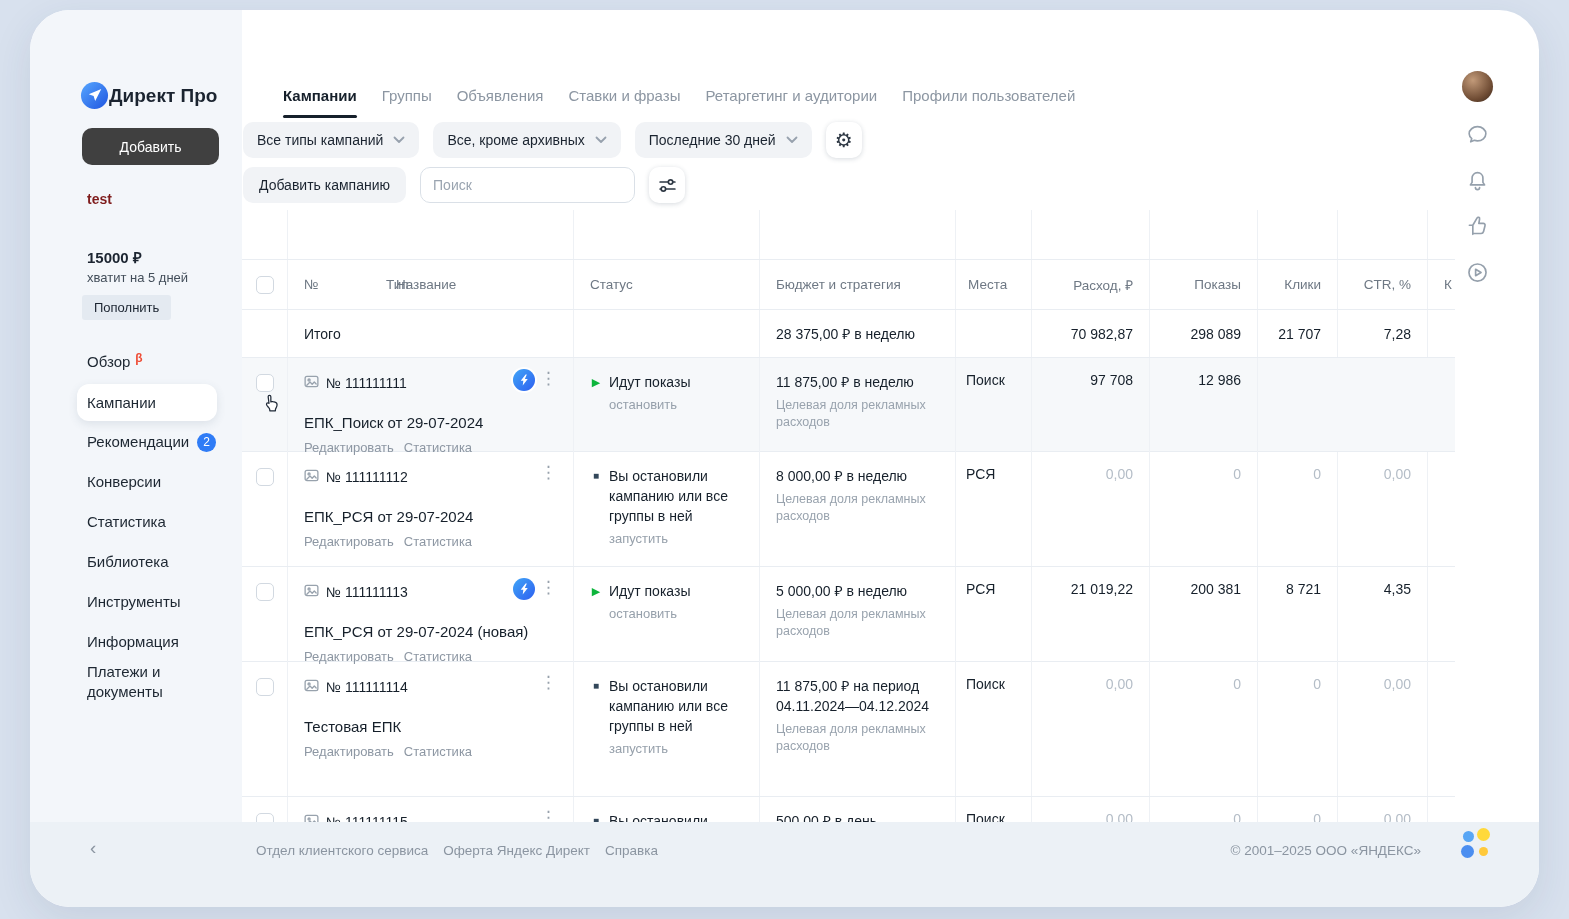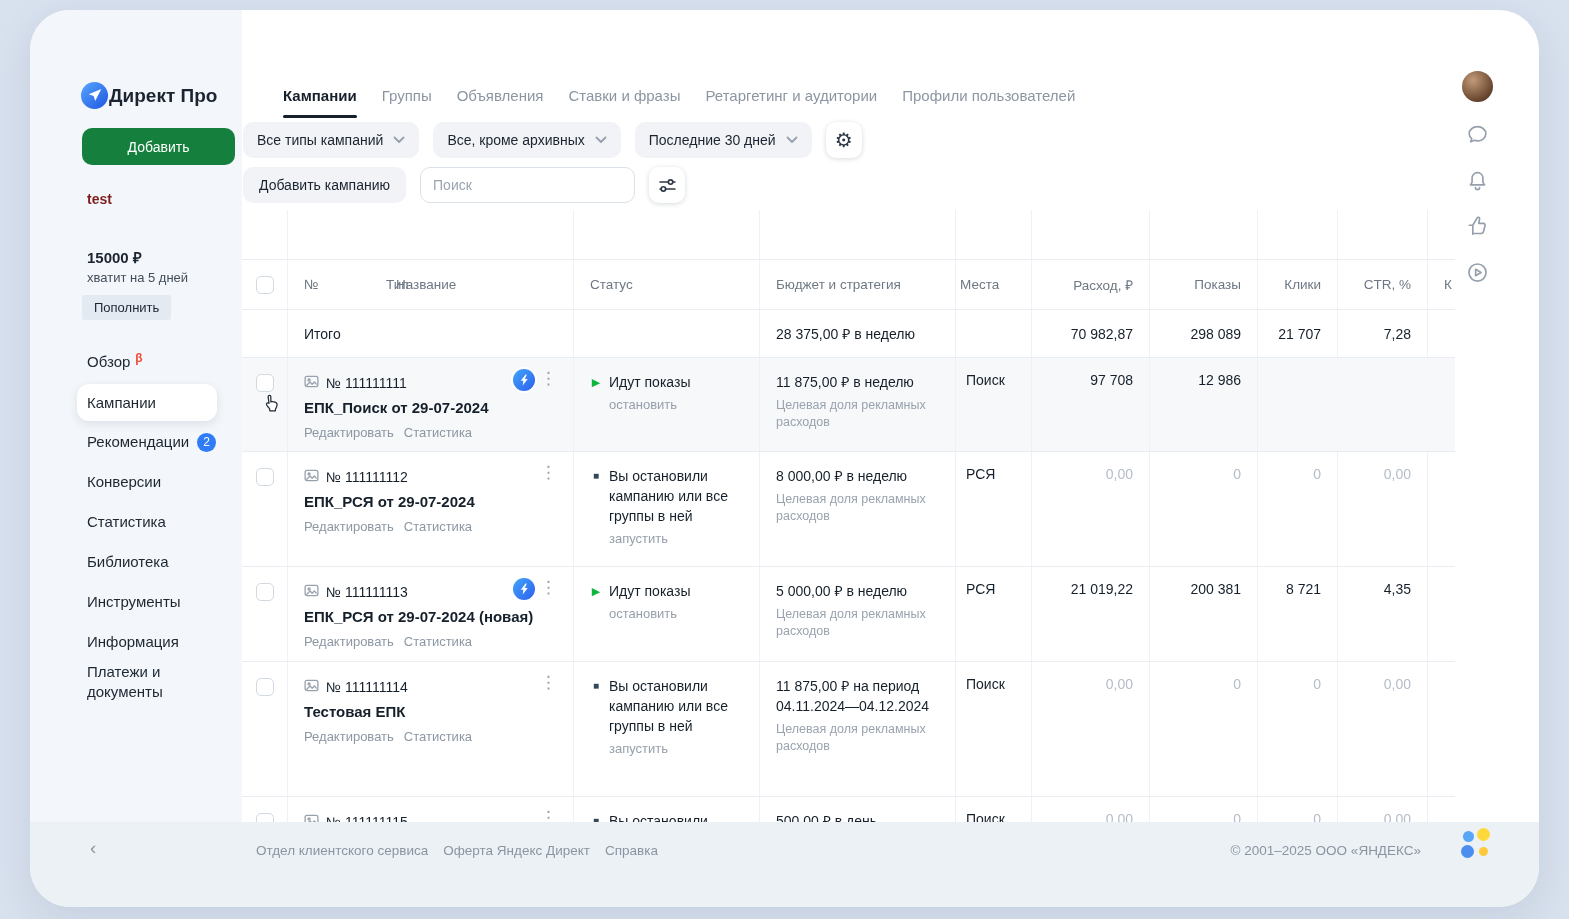--- a/index.html
+++ b/index.html
@@ -6,21 +6,21 @@
   html,body { width:1569px; height:919px; background:#d8e1ee; font-family:"Liberation Sans",sans-serif; overflow:hidden; }
 
   .card { position:absolute; left:30px; top:10px; width:1509px; height:897px; background:#fff;
           border-radius:40px; overflow:hidden; box-shadow:0 12px 40px rgba(40,60,90,.10); }
 
   
   .sidebar { position:absolute; left:0; top:0; width:212px; height:812px; background:#f3f6fa; }
   .logo { position:absolute; left:50px; top:71px; display:flex; align-items:center; gap:0; cursor:pointer; }
   .logo-mark { width:29px; height:29px; display:block; }
   .logo-text { font-size:19px; font-weight:700; color:#1b2430; white-space:nowrap; }
-  .add-btn { position:absolute; left:52px; top:118px; width:153px; height:37px; background:#15803d; color:#fff;
+  .add-btn { position:absolute; left:52px; top:118px; width:137px; height:37px; background:#404040; color:#fff;
              border:none; border-radius:10px; font-size:14px; font-weight:500; font-family:inherit; cursor:pointer; }
   .account { position:absolute; left:57px; top:181px; font-size:14px; font-weight:700; color:#7f1d1d; cursor:pointer; }
   .balance { position:absolute; left:57px; top:237px; font-size:15px; font-weight:700; color:#1b2430; }
   .balance-note { position:absolute; left:57px; top:260px; font-size:13px; color:#434e5a; }
   .topup { position:absolute; left:52px; top:285px; height:25px; padding:0 12px; background:#e4eaf1; border:none;
            border-radius:3px; font-size:13px; color:#1b2430; font-family:inherit; cursor:pointer; }
   .nav { position:absolute; left:0; top:332px; width:212px; display:flex; flex-direction:column; }
   .nav-item { min-height:40px; display:flex; align-items:center; padding:0 26px 0 57px; font-size:15px;
               font-weight:500; color:#1d2732; cursor:pointer; line-height:20px; }
   .nav-item.active { background:#fff; border-radius:12px; margin:2px 25px 1px 47px; padding:0 0 0 10px;
@@ -61,36 +61,36 @@
   .tbl { width:1305px; }
   .trow { display:grid; grid-template-columns:45px 286px 186px 196px 76px 118px 108px 80px 90px 120px;
           border-bottom:1px solid #e9edf2; }
   .trow > div { border-left:1px solid #eef1f5; position:relative; }
   .trow > div:first-child { border-left:none; }
   .row-spacer { height:50px; }
   .row-head { height:50px; color:#6e7884; font-size:13.5px; }
   .row-head > div, .row-totals > div { display:flex; align-items:center; }
   .row-totals { height:48px; font-size:14px; color:#16202b; }
   .pl16 { padding-left:16px; white-space:nowrap; }
-  .pl10 { padding-left:4px; }
+  .pl10 { padding-left:12px; }
   .num-h { justify-content:flex-end; padding-right:16px; }
   .hname span { position:absolute; }
   .hn1 { left:16px; } .hn2 { left:58px;margin-left:40px; } .hn3 { left:108px; }
 
   .row-body { font-size:14px; color:#16202b; }
   .row-body.hl { background:#f6f8fa; }
   .h94 { height:94px; } .h115 { height:115px; } .h95 { height:95px; } .h135 { height:135px; } .h90 { height:90px; }
   .cell-check { padding:16px 0 0 14px; }
   .checkbox { width:18px; height:18px; border:1.5px solid #d2d9e1; border-radius:5px; background:#fff;
               display:inline-block; cursor:pointer; }
   .row-head .cell-check { padding:0 0 0 14px; display:flex; align-items:center; }
   .cell-name { padding:14px 0 0 16px; }
   .l1 { display:flex; align-items:center; gap:7px; height:21px; }
   .ticon svg { width:15px; height:15px; stroke:#98a2ad; fill:none; stroke-width:1.4; stroke-linecap:round; stroke-linejoin:round; }
-  .l2 { margin-top:5px; font-size:15px; font-weight:700; line-height:20px; max-width:235px; color:#16202b; cursor:pointer; }
+  .l2 { margin-top:20px; font-size:15px; font-weight:400; line-height:20px; max-width:235px; color:#16202b; cursor:pointer; }
   .l3 { margin-top:7px; font-size:13px; color:#8d97a3; display:flex; gap:10px; }
   .l3 span { cursor:pointer; }
   .kebab { position:absolute; right:16px; top:12px; font-size:17px; color:#97a1ac; line-height:1; cursor:pointer; }
   .boost { position:absolute; right:38px; top:11px; width:22px; height:22px; border-radius:50%;
            background:linear-gradient(135deg,#41a6f7,#2d5ff0); box-shadow:0 0 0 2px #fff;
            display:flex; align-items:center; justify-content:center; cursor:pointer; }
   .boost svg { width:9px; height:12px; }
   .cell-status { padding:14px 0 0 16px; }
   .s1 { display:flex; gap:7px; font-weight:500; line-height:20px; }
   .sicon { width:12px; font-size:11px; line-height:20px; text-align:center; }

